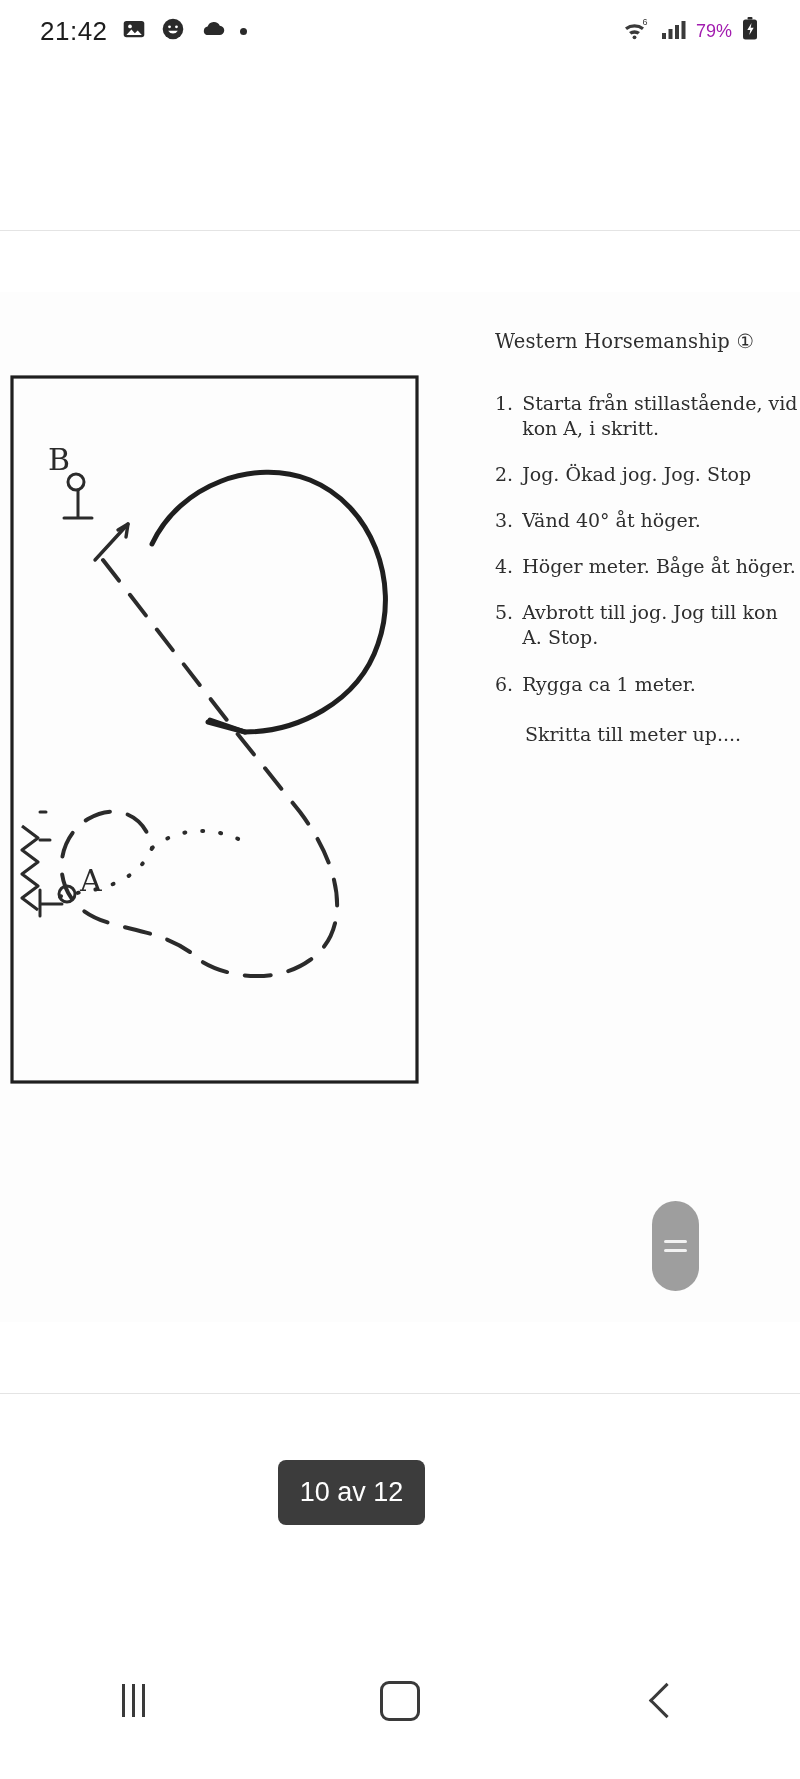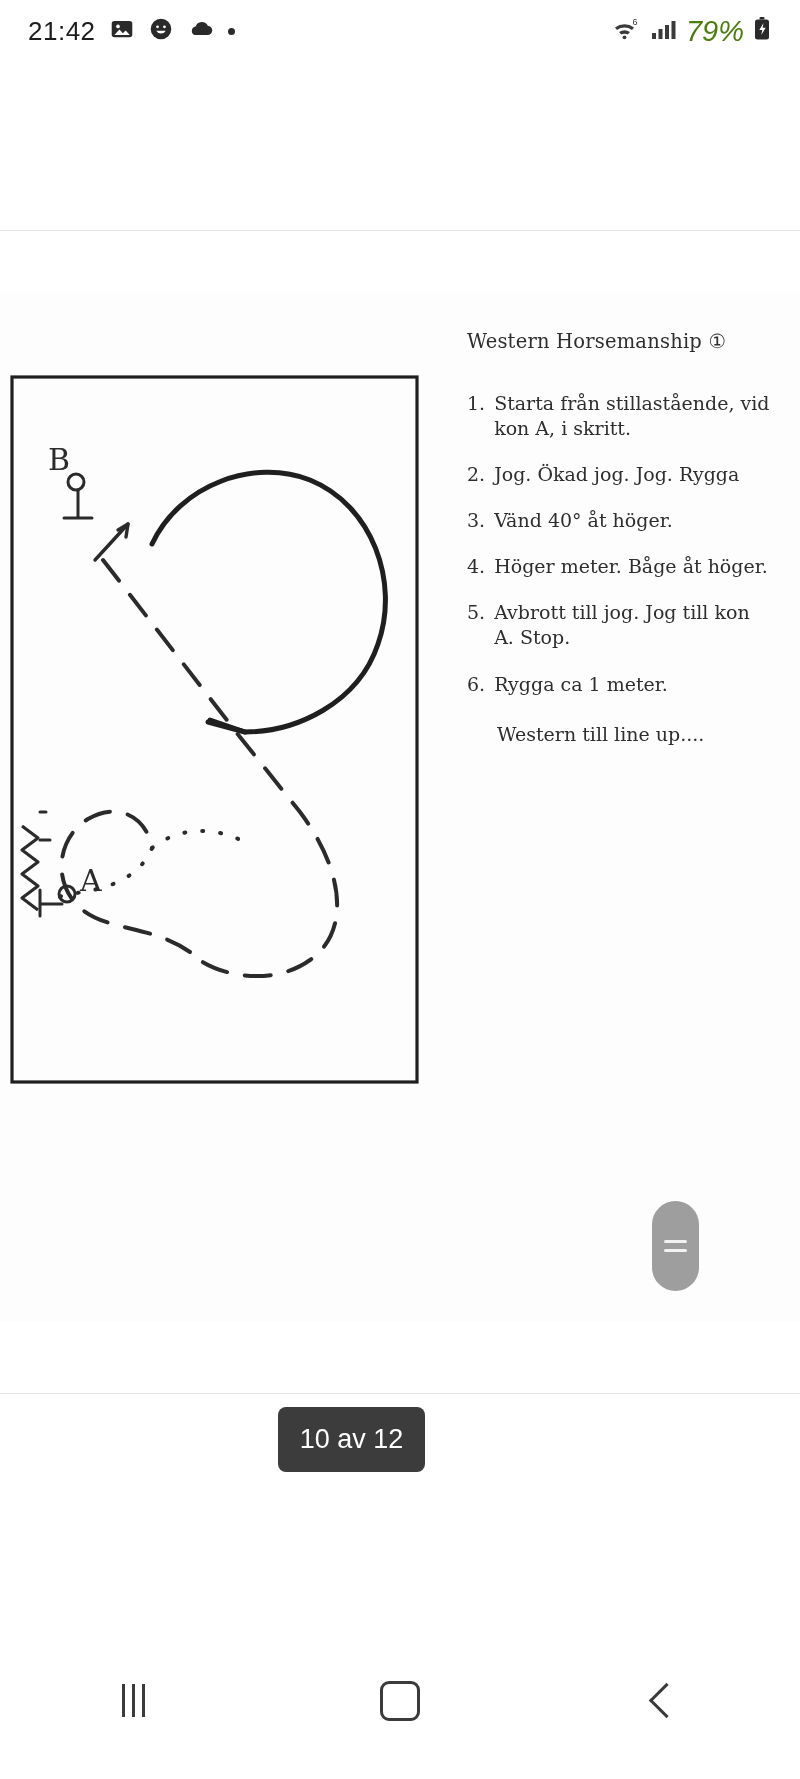--- a/index.html
+++ b/index.html
@@ -17,43 +17,42 @@
 
   
   .status-bar {
     position: absolute;
     top: 0; left: 0;
     width: 800px;
     height: 62px;
     display: flex;
     align-items: center;
     justify-content: space-between;
-    padding: 0 28px;
+    padding: 0 40px;
     box-sizing: border-box;
     color: #1d1d1d;
   }
   .status-left {
     display: flex;
     align-items: center;
     gap: 13px;
   }
   .clock {
     font-size: 26px;
     letter-spacing: 0.5px;
     color: #1d1d1d;
   }
   .status-right {
     display: flex;
     align-items: center;
     gap: 8px;
   }
   .battery-pct {
-    font-size: 29px;
-    color: #4d7c0f;
-    font-style: italic;
+    font-size: 18px;
+    color: #a21caf;
   }
   .dot-icon {
     width: 7px; height: 7px;
     border-radius: 50%;
     background: #2a2a2a;
     display: inline-block;
   }
 
   
   .viewer {
@@ -87,21 +86,21 @@
 
   .arena-svg { position: absolute; top: 0; left: 0; }
 
   
   .hand {
     font-family: "DejaVu Serif", serif;
     color: #2e2e2e;
   }
   .notes {
     position: absolute;
-    left: 467px;
+    left: 495px;
     top: 38px;
     width: 305px;
   }
   .notes-title {
     font-size: 19.5px;
     letter-spacing: 0.2px;
     white-space: nowrap;
   }
   .notes-list {
     margin: 0;
@@ -152,21 +151,21 @@
     width: 23px;
     height: 3px;
     border-radius: 2px;
     background: #f2f2f2;
   }
 
   
   .page-indicator {
     position: absolute;
     left: 278px;
-    top: 1345px;
+    top: 1398px;
     width: 147px;
     height: 65px;
     background: #3c3c3c;
     border-radius: 8px;
     display: flex;
     align-items: center;
     justify-content: center;
     color: #ffffff;
     font-size: 27px;
   }
@@ -317,41 +316,41 @@
     <div class="notes hand">
       <div class="notes-title">Western Horsemanship ①</div>
 
       <ul class="notes-list">
         <li>
           <span class="num">1.</span>
           <span class="txt">Starta från stillastående, vid kon A, i skritt.</span>
         </li>
         <li>
           <span class="num">2.</span>
-          <span class="txt">Jog. Ökad jog. Jog. Rygga</span>
+          <span class="txt">Jog. Ökad jog. Jog. Stop</span>
         </li>
         <li>
           <span class="num">3.</span>
           <span class="txt">Vänd 40° åt höger.</span>
         </li>
         <li>
           <span class="num">4.</span>
           <span class="txt">Höger meter. Båge åt höger.</span>
         </li>
         <li>
           <span class="num">5.</span>
           <span class="txt">Avbrott till jog. Jog till kon A. Stop.</span>
         </li>
         <li>
           <span class="num">6.</span>
           <span class="txt">Rygga ca 1 meter.</span>
         </li>
       </ul>
 
-      <div class="notes-outro">Western till line up....</div>
+      <div class="notes-outro">Skritta till meter up....</div>
     </div>
   </div>
 
   <div class="handle">
     <span class="bar"></span>
     <span class="bar"></span>
   </div>
 
   <div class="page-indicator">
     <span>10 av 12</span>

